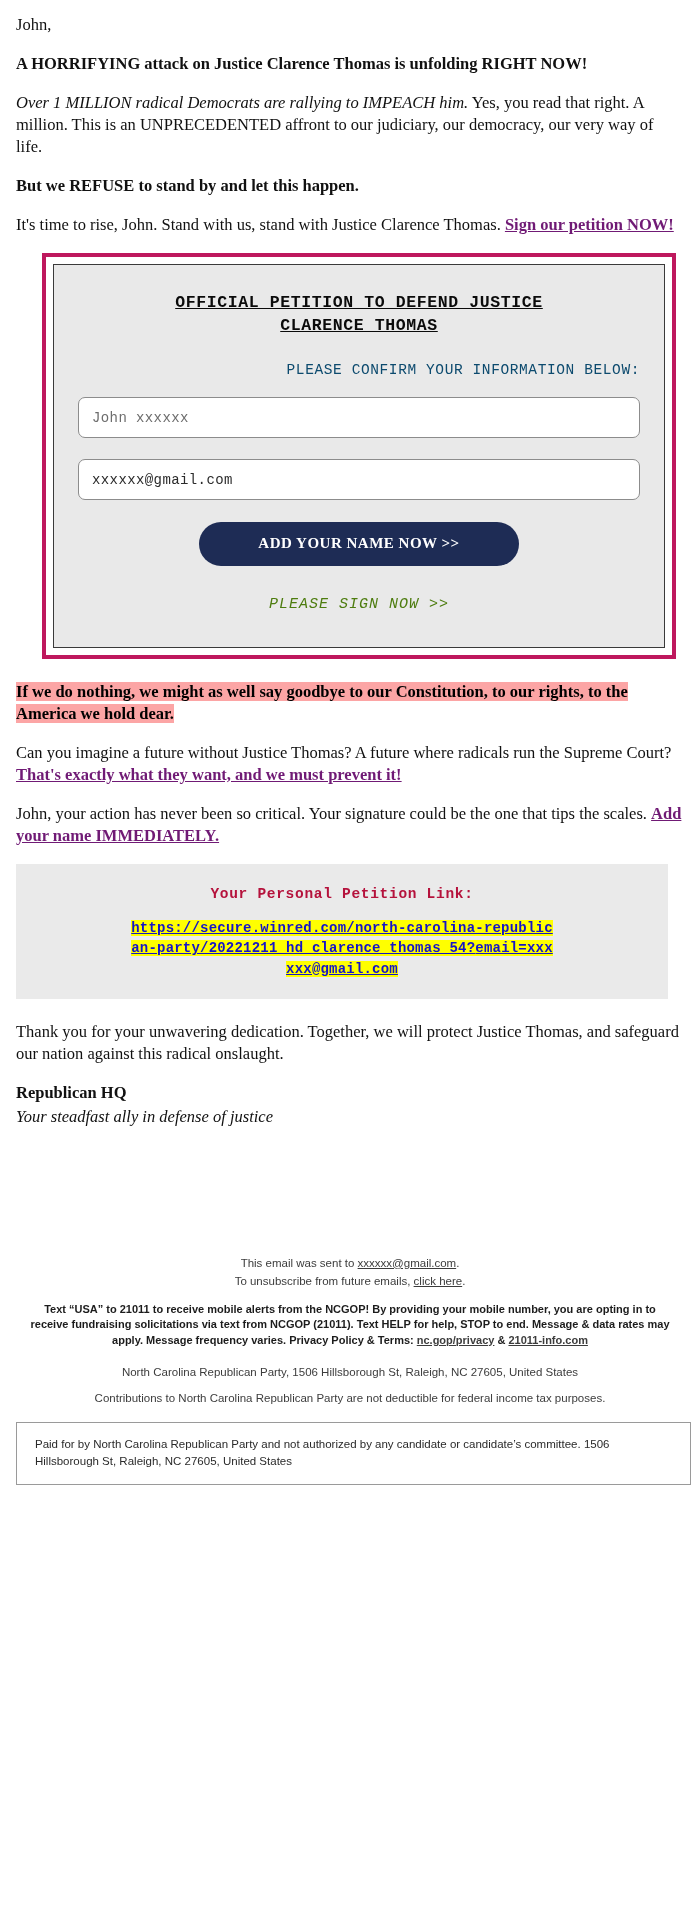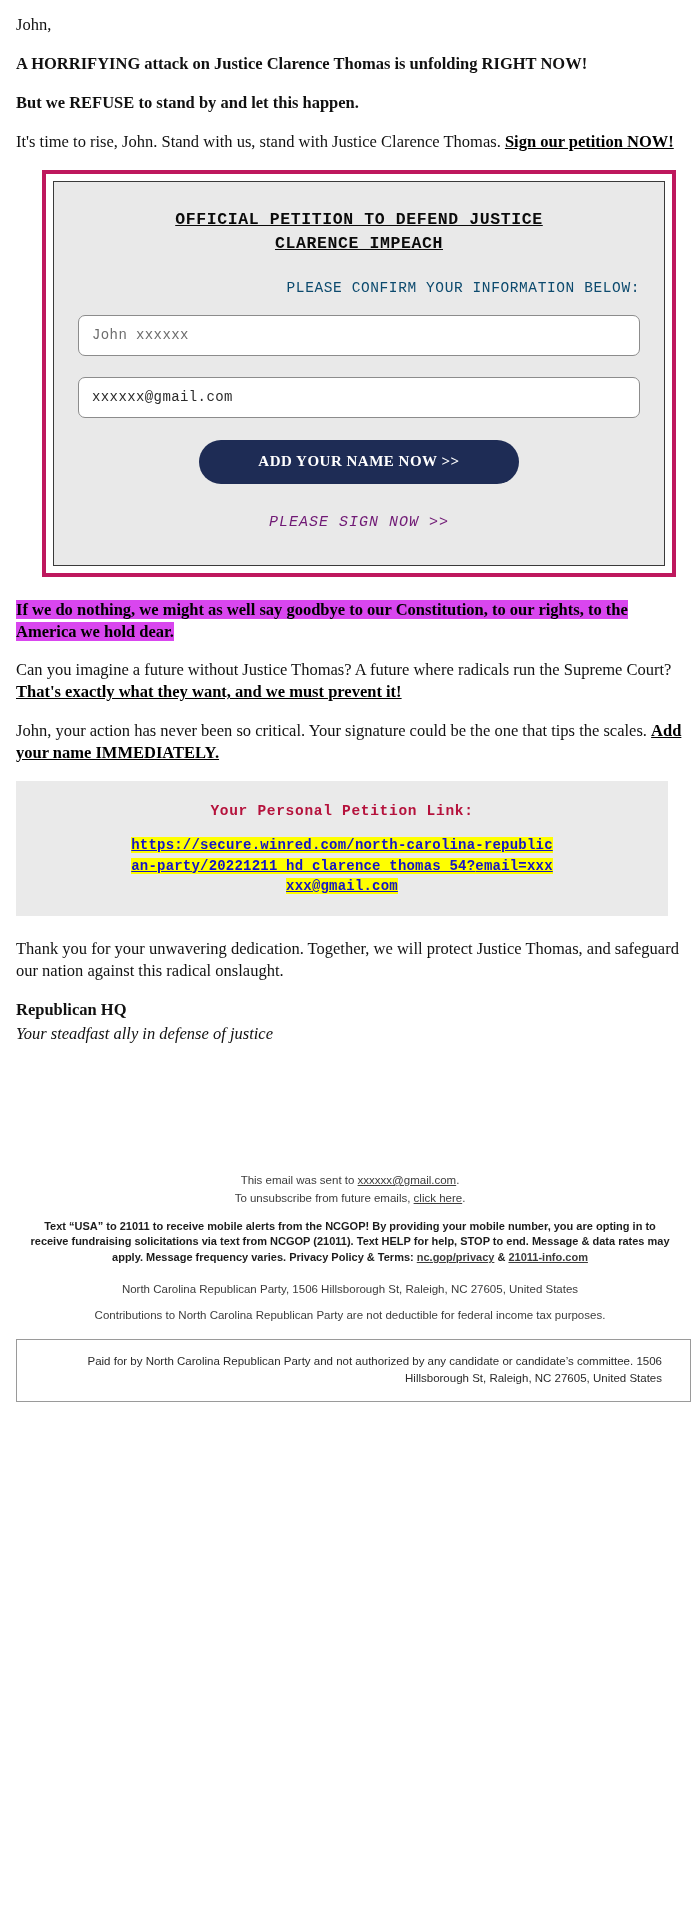--- a/index.html
+++ b/index.html
@@ -24,35 +24,35 @@
   p.para {
     font-family: "Liberation Serif", serif;
     font-size: 16.5px;
     line-height: 1.33;
     margin: 0 0 17px 0;
     color: #111111;
   }
   .b { font-weight: bold; }
   .i { font-style: italic; }
   a.link {
-    color: #000000;
+    color: #701a75;
     font-weight: bold;
     text-decoration: underline;
   }
   .hl {
     background: #ffff00;
   }
   p.hl-para {
     font-family: "Liberation Serif", serif;
     font-size: 16.5px;
     line-height: 1.33;
     font-weight: bold;
     margin: 0 0 17px 0;
   }
-  p.hl-para span.hl { background:#d946ef;margin-top:40px; }
+  p.hl-para span.hl { background:#fca5a5;margin-top:40px; }
 
   
   .petition-outer {
     margin: 4px 24px 22px 42px;
     border: 4px solid #be185d;
     background: #ffffff;
     padding: 7px;
     box-sizing: border-box;
   }
   .petition-inner {
@@ -114,21 +114,21 @@
     letter-spacing: 0.5px;
     text-align: center;
     cursor: pointer;
   }
   .pet-foot {
     font-family: "Liberation Mono", "DejaVu Sans Mono", monospace;
     font-style: italic;
     font-size: 15px;
     letter-spacing: 1px;
     text-align: center;
-    color: #701a75;
+    color: #4d7c0f;
     margin: 30px 0 8px 0;
   }
 
   
   .link-block {
     background: #eaeaea;
     margin: 6px 32px 22px 16px;
     padding: 22px 18px 20px 18px;
     box-sizing: border-box;
     text-align: center;
@@ -193,47 +193,48 @@
     margin: 0 0 18px 0;
   }
   .disclaimer {
     border: 1px solid #9a9a9a;
     margin: 0 9px 14px 16px;
     padding: 13px 28px 14px 18px;
     box-sizing: border-box;
     font-family: "Liberation Sans", "DejaVu Sans", sans-serif;
     font-size: 11.5px;
     line-height: 1.5;
-    text-align: right;
+    text-align: left;
     color: #2a2a2a;
   }
   .spacer-lg { height: 112px; }
 </style>
 </head>
 <body>
 
 <div class="page">
 
   <div class="body-wrap">
 
     <p class="para">John,</p>
 
     <p class="para b">A HORRIFYING attack on Justice Clarence Thomas is unfolding RIGHT NOW!</p>
 
+    <p class="para"><span class="i">Over 1 MILLION radical Democrats are rallying to IMPEACH him.</span><span> Yes, you read that right. A million. This is an UNPRECEDENTED affront to our judiciary, our democracy, our very way of life.</span></p>
 
     <p class="para b">But we REFUSE to stand by and let this happen.</p>
 
     <p class="para"><span>It's time to rise, John. Stand with us, stand with Justice Clarence Thomas. </span><a class="link" href="#">Sign our petition NOW!</a></p>
 
   </div>
 
   <div class="petition-outer">
     <div class="petition-inner">
 
-      <div class="pet-title"><span>OFFICIAL PETITION TO DEFEND JUSTICE</span><br><span>CLARENCE IMPEACH</span></div>
+      <div class="pet-title"><span>OFFICIAL PETITION TO DEFEND JUSTICE</span><br><span>CLARENCE THOMAS</span></div>
 
       <div class="pet-sub">PLEASE CONFIRM YOUR INFORMATION BELOW:</div>
 
       <input class="field name" type="text" value="John xxxxxx" style="">
 
       <input class="field email" type="text" value="xxxxxx@gmail.com" style="">
 
       <div class="cta-wrap">
         <button class="cta">ADD YOUR NAME NOW &gt;&gt;</button>
       </div>

